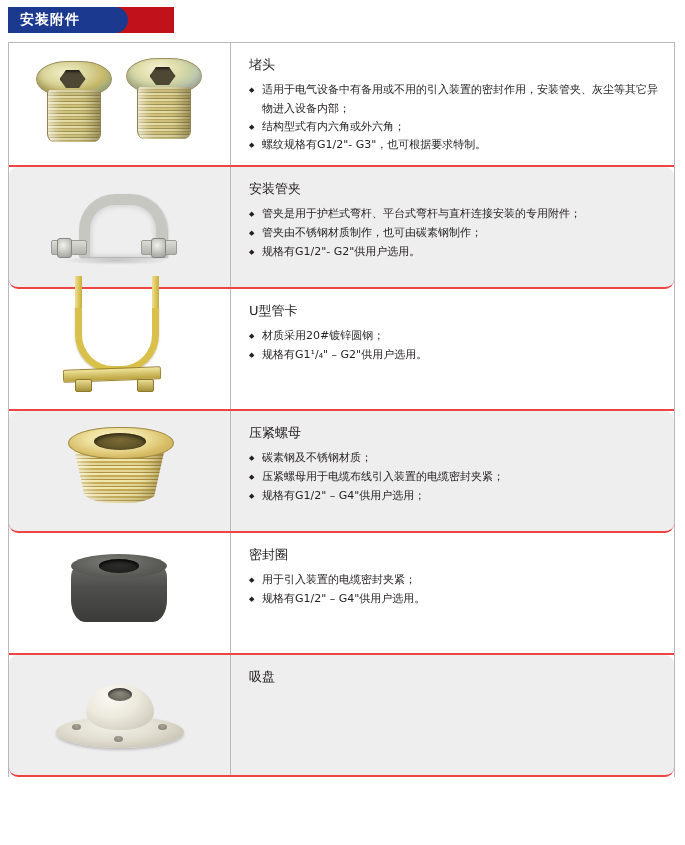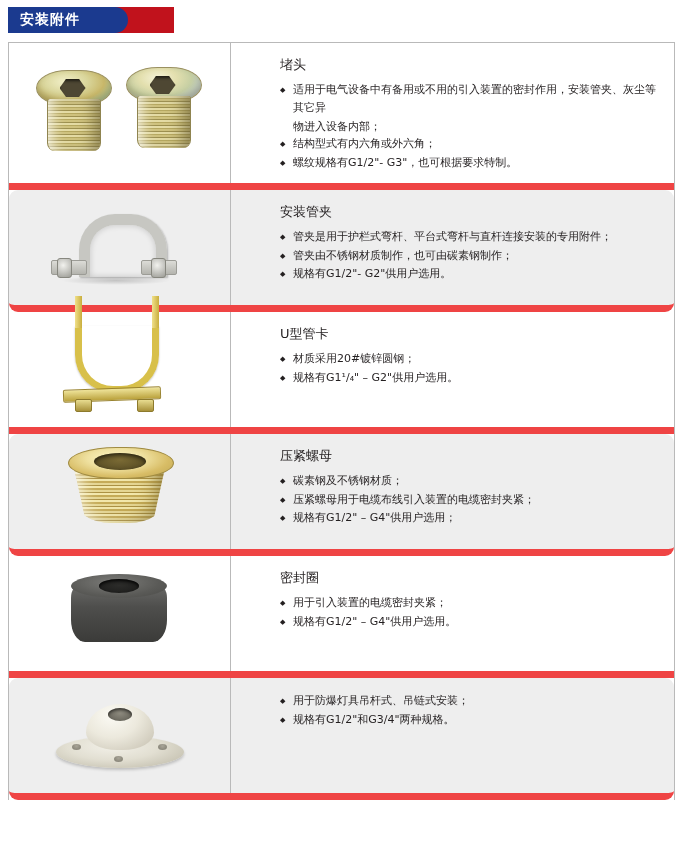--- a/index.html
+++ b/index.html
@@ -60,24 +60,23 @@
   
   .table {
     margin: 0 8px;
     border: 1px solid #b9b9b9;
     border-bottom: none;
     width: 667px;
     box-sizing: border-box;
   }
   .row {
     display: flex;
-    border-bottom: 7px solid #ef4444;
+    border-bottom: 2px solid #ef4444;
     min-height: 122px;
     box-sizing: border-box;
-    gap: 31px;
   }
   .row.alt {
     background: #eeeeee;
     border-radius: 9px;
   }
   .cell-img {
     width: 222px;
     flex: 0 0 222px;
     border-right: 1px solid #b9b9b9;
     display: flex;
@@ -427,20 +426,17 @@
       <div class="art cup-wrap">
         <div class="cup-base"></div>
         <div class="cup-dome"></div>
         <div class="cup-hole"></div>
         <div class="cup-dot d1"></div>
         <div class="cup-dot d2"></div>
         <div class="cup-dot d3"></div>
       </div>
     </div>
     <div class="cell-txt">
-      <ul class="bullets">
-        <li>用于防爆灯具吊杆式、吊链式安装；</li>
-        <li>规格有G1/2"和G3/4"两种规格。</li>
-      </ul>
+      <div class="item-title">吸盘</div>
     </div>
   </div>
 
 </div>
 
 </body></html>

